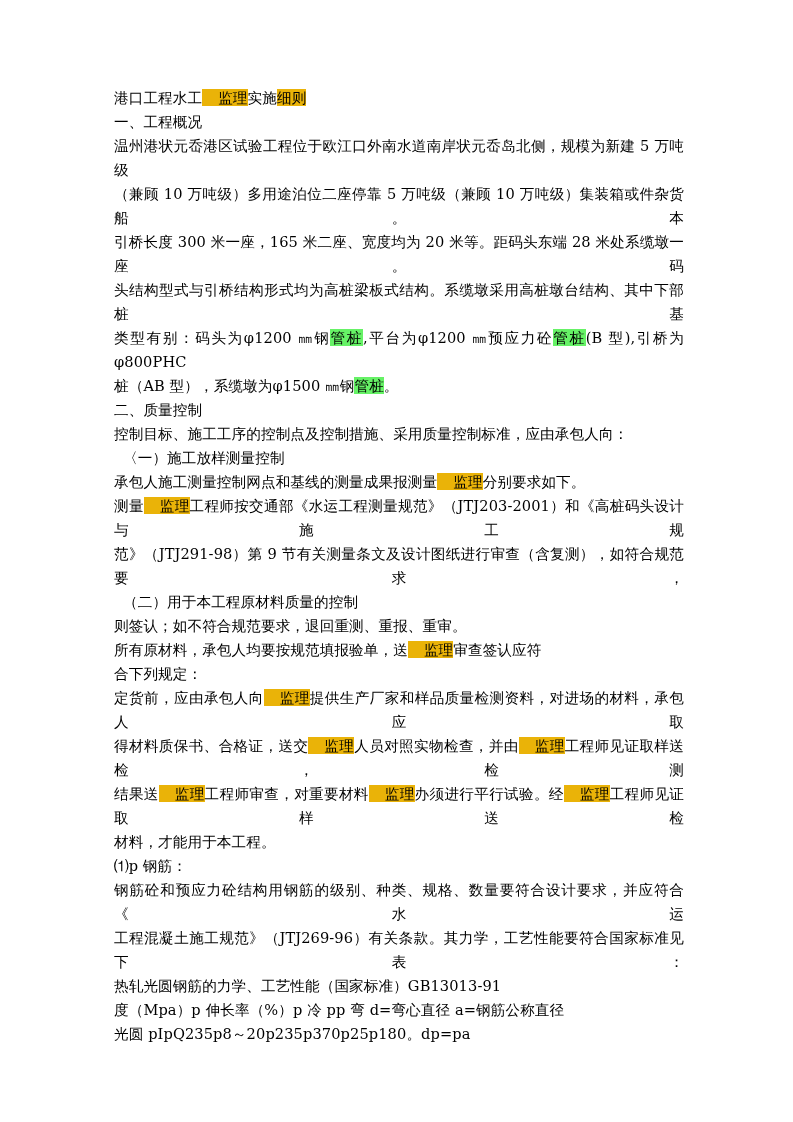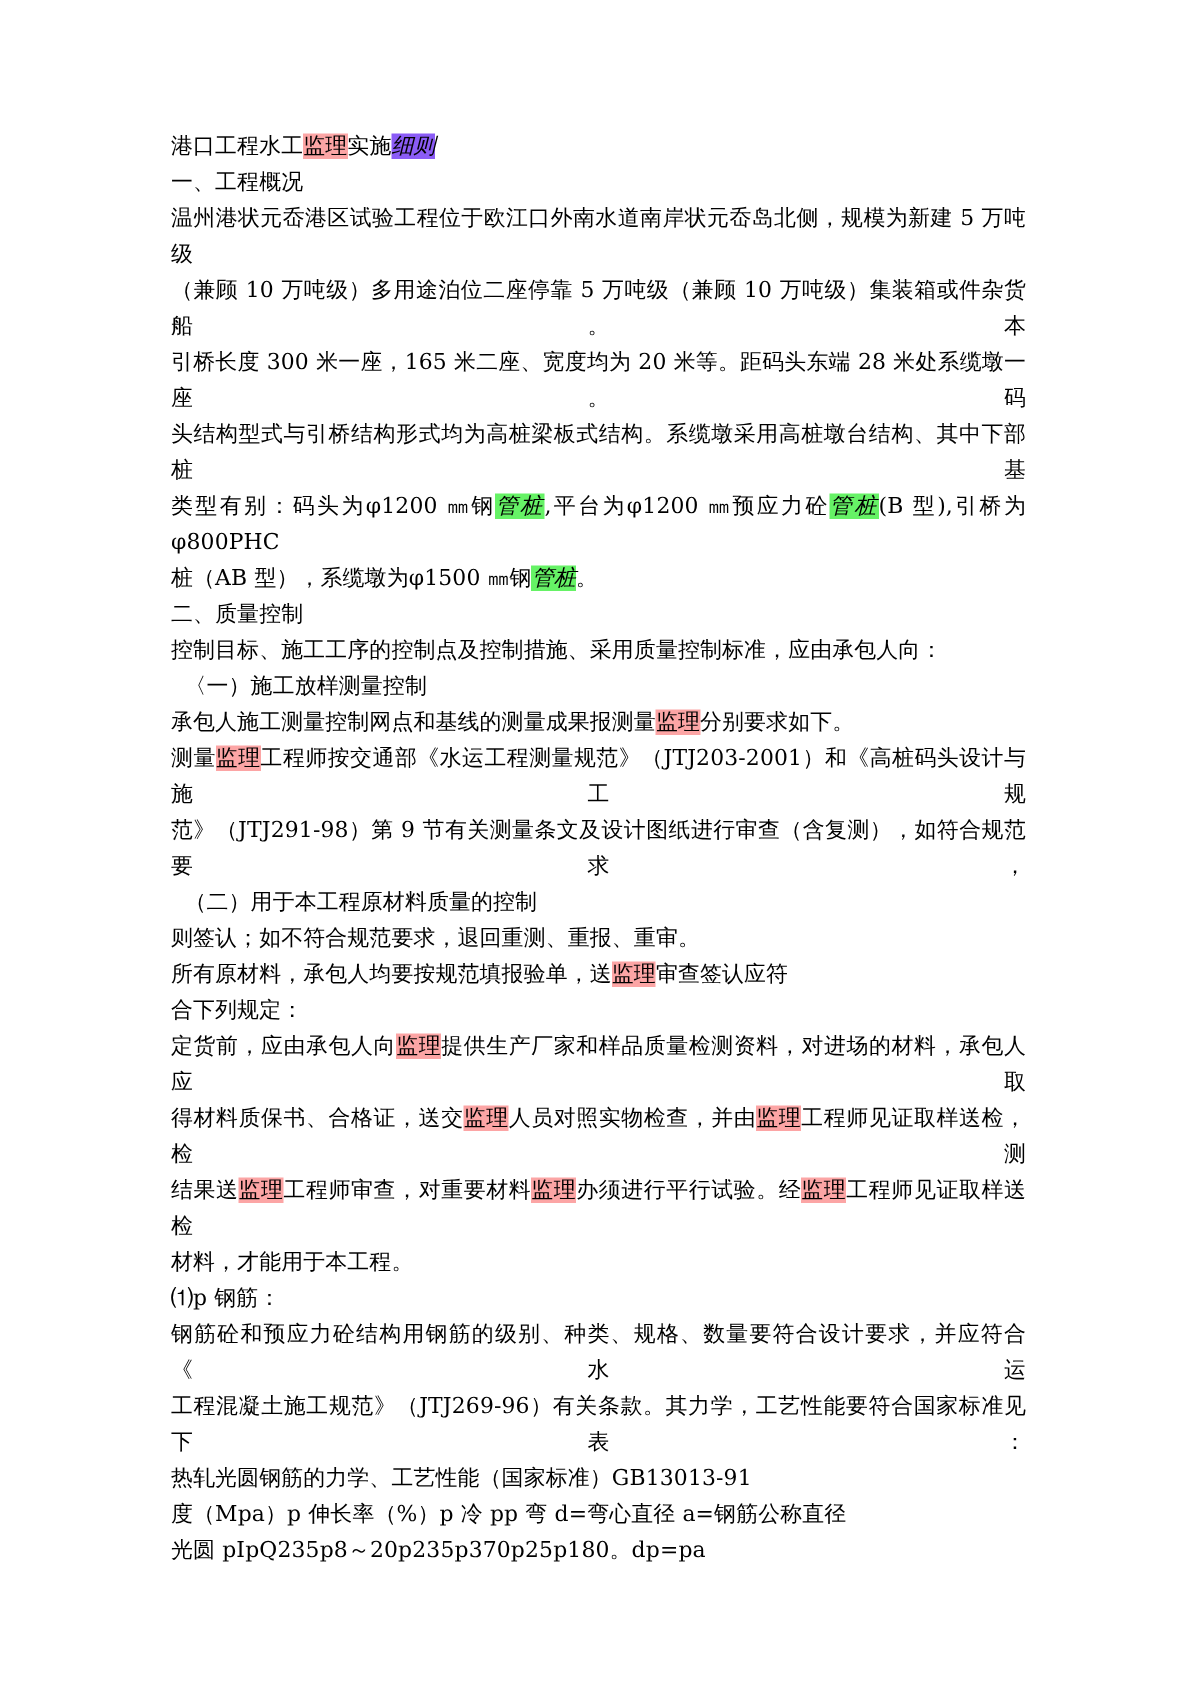--- a/index.html
+++ b/index.html
@@ -40,23 +40,23 @@
     white-space: normal;
     text-align: justify;
     text-align-last: justify;
     text-justify: inter-character;
   }
   .line.indent {
     text-indent: 0;
     padding-left: 9px;
   }
   
-  .hl-pink   { background: #fca5a5; }
-  .hl-violet { background: #8b5cf6; font-style: italic; }
-  .hl-green  { background: #66f266; font-style: italic; }
+  .hl-pink   { background: #eab308; padding-left: 16px; }
+  .hl-violet { background: #eab308; }
+  .hl-green  { background: #66f266; }
 </style>
 </head>
 <body>
 
 <div id="page">
   <div id="doc-body">
       <div class="line"><span>港口工程水工</span><span class="hl-pink">监理</span><span>实施</span><span class="hl-violet">细则</span></div>
       <div class="line"><span>一、工程概况</span></div>
       <div class="line justify"><span>温州港状元岙港区试验工程位于欧江口外南水道南岸状元岙岛北侧，规模为新建 5 万吨级</span></div>
       <div class="line justify"><span>（兼顾 10 万吨级）多用途泊位二座停靠 5 万吨级（兼顾 10 万吨级）集装箱或件杂货船。本</span></div>

